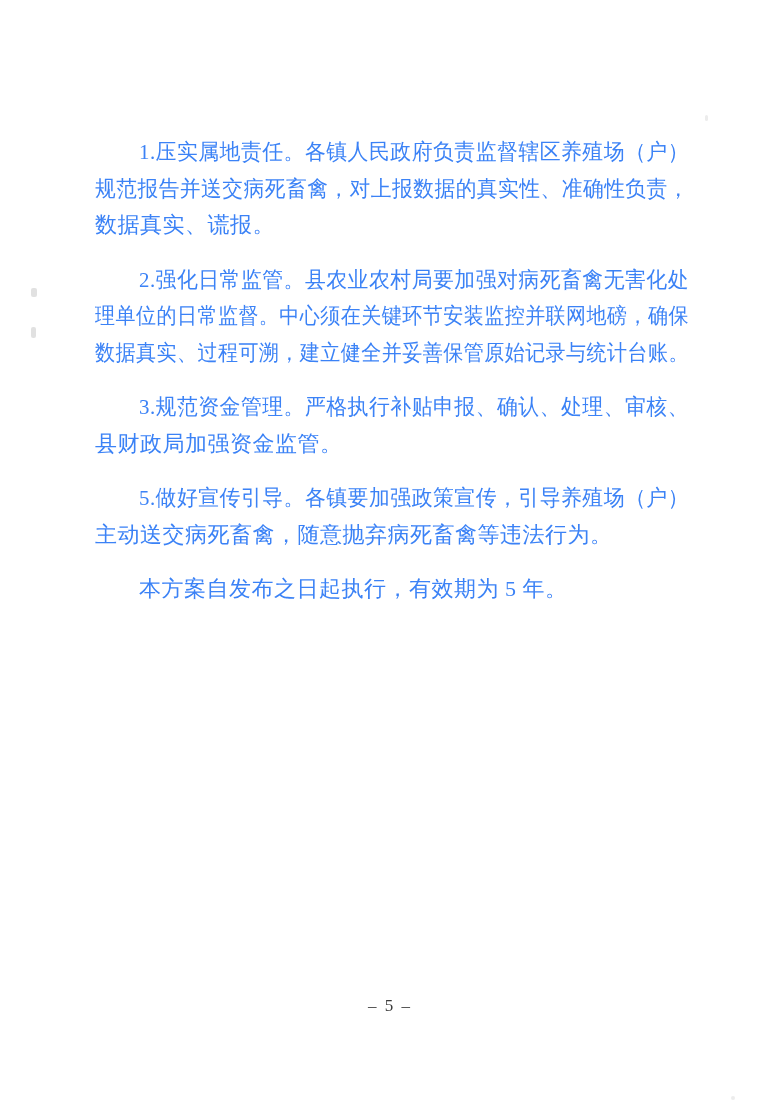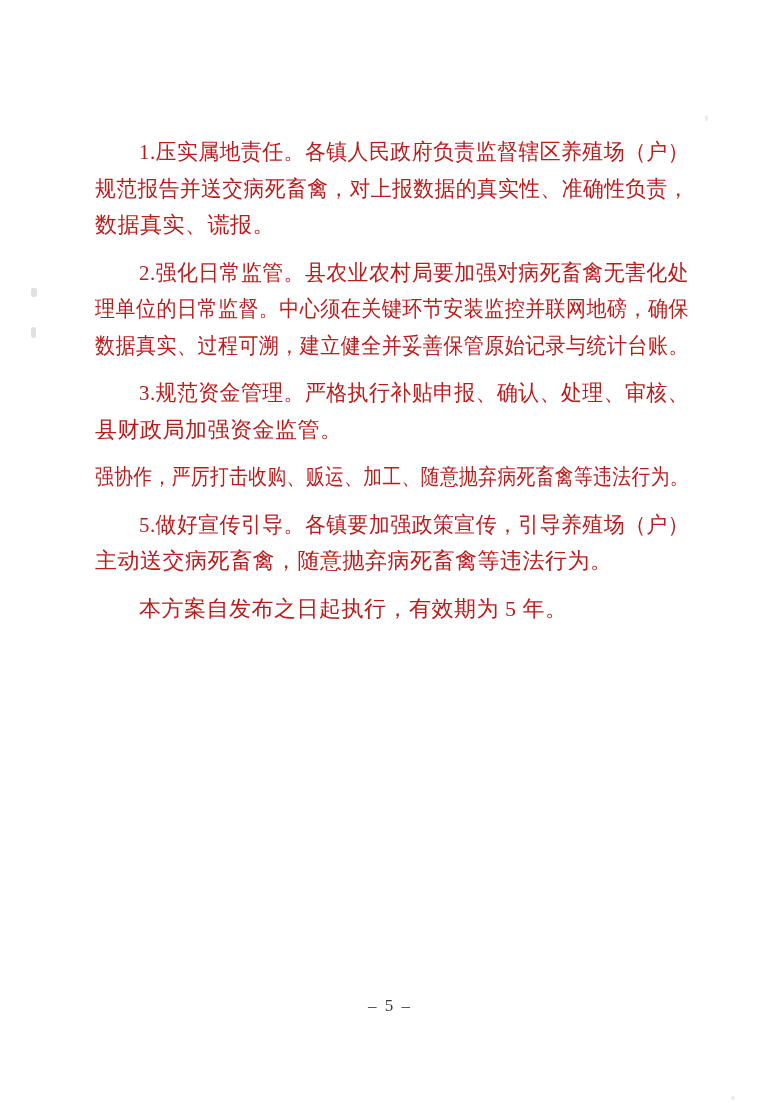--- a/index.html
+++ b/index.html
@@ -13,23 +13,23 @@
     width: 780px;
     height: 1103px;
     background: #ffffff;
     overflow: hidden;
   }
   .doc-body {
     position: absolute;
     left: 95px;
     top: 134px;
     width: 594px;
-    color: #b91c1c;
+    color: #3b82f6;
   }
-  .para + .para { margin-top: 11px; }
+  .para + .para { margin-top: 18px; }
   .line {
     height: 36.5px;
     line-height: 36.5px;
     font-size: 22px;
     white-space: nowrap;
   }
   .line.indent { padding-left: 44px; }
   .line-text {
     display: inline-block;
     white-space: nowrap;
@@ -75,21 +75,20 @@
       <div class="line full"><span class="line-text" style="transform: scaleX(0.910345);">理单位的日常监督。中心须在关键环节安装监控并联网地磅，确保</span></div>
       <div class="line last"><span class="line-text" style="transform: scaleX(0.910345);">数据真实、过程可溯，建立健全并妥善保管原始记录与统计台账。</span></div>
     </div>
 
     <div class="para">
       <div class="line indent full"><span class="line-text" style="transform: scaleX(0.948276);">3.规范资金管理。严格执行补贴申报、确认、处理、审核、</span></div>
       <div class="line last"><span class="line-text">县财政局加强资金监管。</span></div>
     </div>
 
     <div class="para">
-      <div class="line last"><span class="line-text" style="transform: scaleX(0.851613);">强协作，严厉打击收购、贩运、加工、随意抛弃病死畜禽等违法行为。</span></div>
     </div>
 
     <div class="para">
       <div class="line indent full"><span class="line-text" style="transform: scaleX(0.948276);">5.做好宣传引导。各镇要加强政策宣传，引导养殖场（户）</span></div>
       <div class="line last"><span class="line-text">主动送交病死畜禽，随意抛弃病死畜禽等违法行为。</span></div>
     </div>
 
     <div class="para">
       <div class="line indent last"><span class="line-text">本方案自发布之日起执行，有效期为 5 年。</span></div>
     </div>

